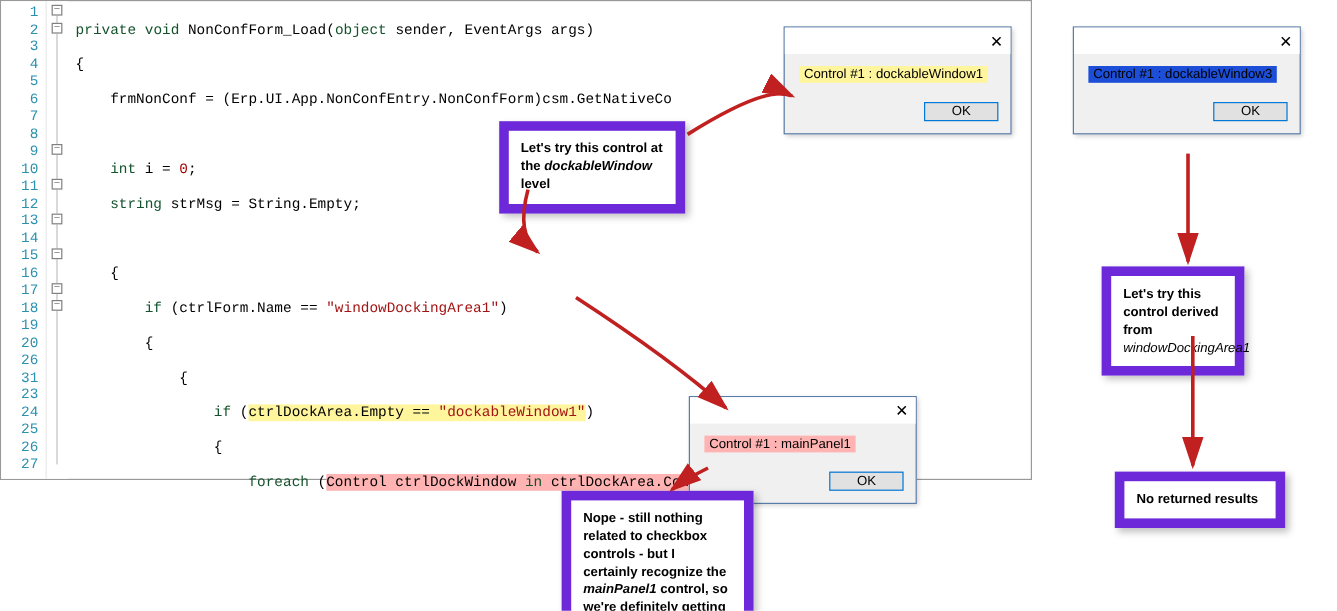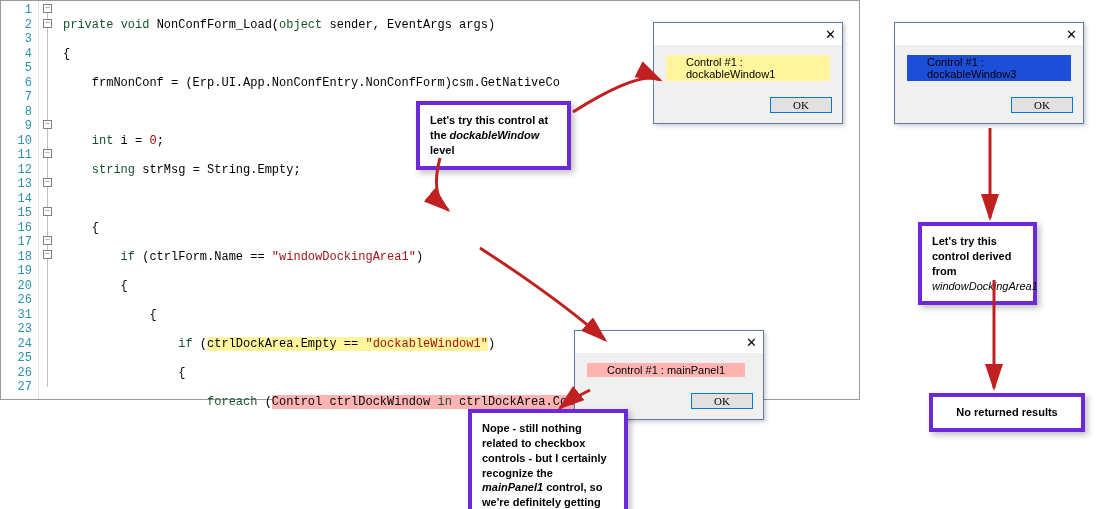--- a/index.html
+++ b/index.html
@@ -87,37 +87,37 @@
     padding-right: 6px;
     background: #fff;
   }
   .dialog .close {
     font-size: 13px;
     cursor: pointer;
   }
   .dialog .body {
     padding: 10px 12px 8px 12px;
   }
-  .dialog .msg { padding: 1px 20px; display: inline-block; }
+  .dialog .msg { padding: 1px 4px; display: inline-block; }
   .dialog .buttons {
     text-align: right;
     padding: 8px 10px 10px 0;
   }
   .dialog button {
-    font-family: Liberation Serif, serif;
+    font-family: Liberation Sans, sans-serif;
     font-size: 11px;
     padding: 1px 22px;
     border: 1px solid #0078d7;
     background: #e1e1e1;
     cursor: pointer;
   }
 
   .callout {
     position: absolute;
-    border: 4px solid #6d28d9;
+    border: 8px solid #6d28d9;
     background: #fff;
     box-shadow: 3px 3px 6px rgba(0,0,0,0.25);
     font-family: Arial, sans-serif;
     font-size: 11px;
     padding: 8px 10px;
     line-height: 1.35;
     color: #000;
   }
   .callout b { font-weight: bold; }
   .callout i { font-style: italic; }
@@ -242,21 +242,21 @@
 </div>
 
 <div class="callout" style="left:468px; top:409px; width:160px;">
   <b><span>Nope - still nothing related to checkbox controls - but I certainly recognize the </span><i>mainPanel1</i><span> control, so we're definitely getting close</span></b>
 </div>
 
 <div class="callout" style="left:918px; top:222px; width:119px;">
   <b><span>Let's try this control derived from </span></b><i>windowDockingArea1</i>
 </div>
 
-<div class="callout" style="left:929px; top:393px; width:156px; text-align:center;">
+<div class="callout" style="left:929px; top:393px; width:142px; ">
   <b>No returned results</b>
 </div>
 
 <svg class="arrows">
   <defs>
     <marker id="ah" markerWidth="10" markerHeight="10" refX="8" refY="3" orient="auto">
       <path d="M0,0 L9,3 L0,6 Z" fill="#c02020"></path>
     </marker>
   </defs>
 

